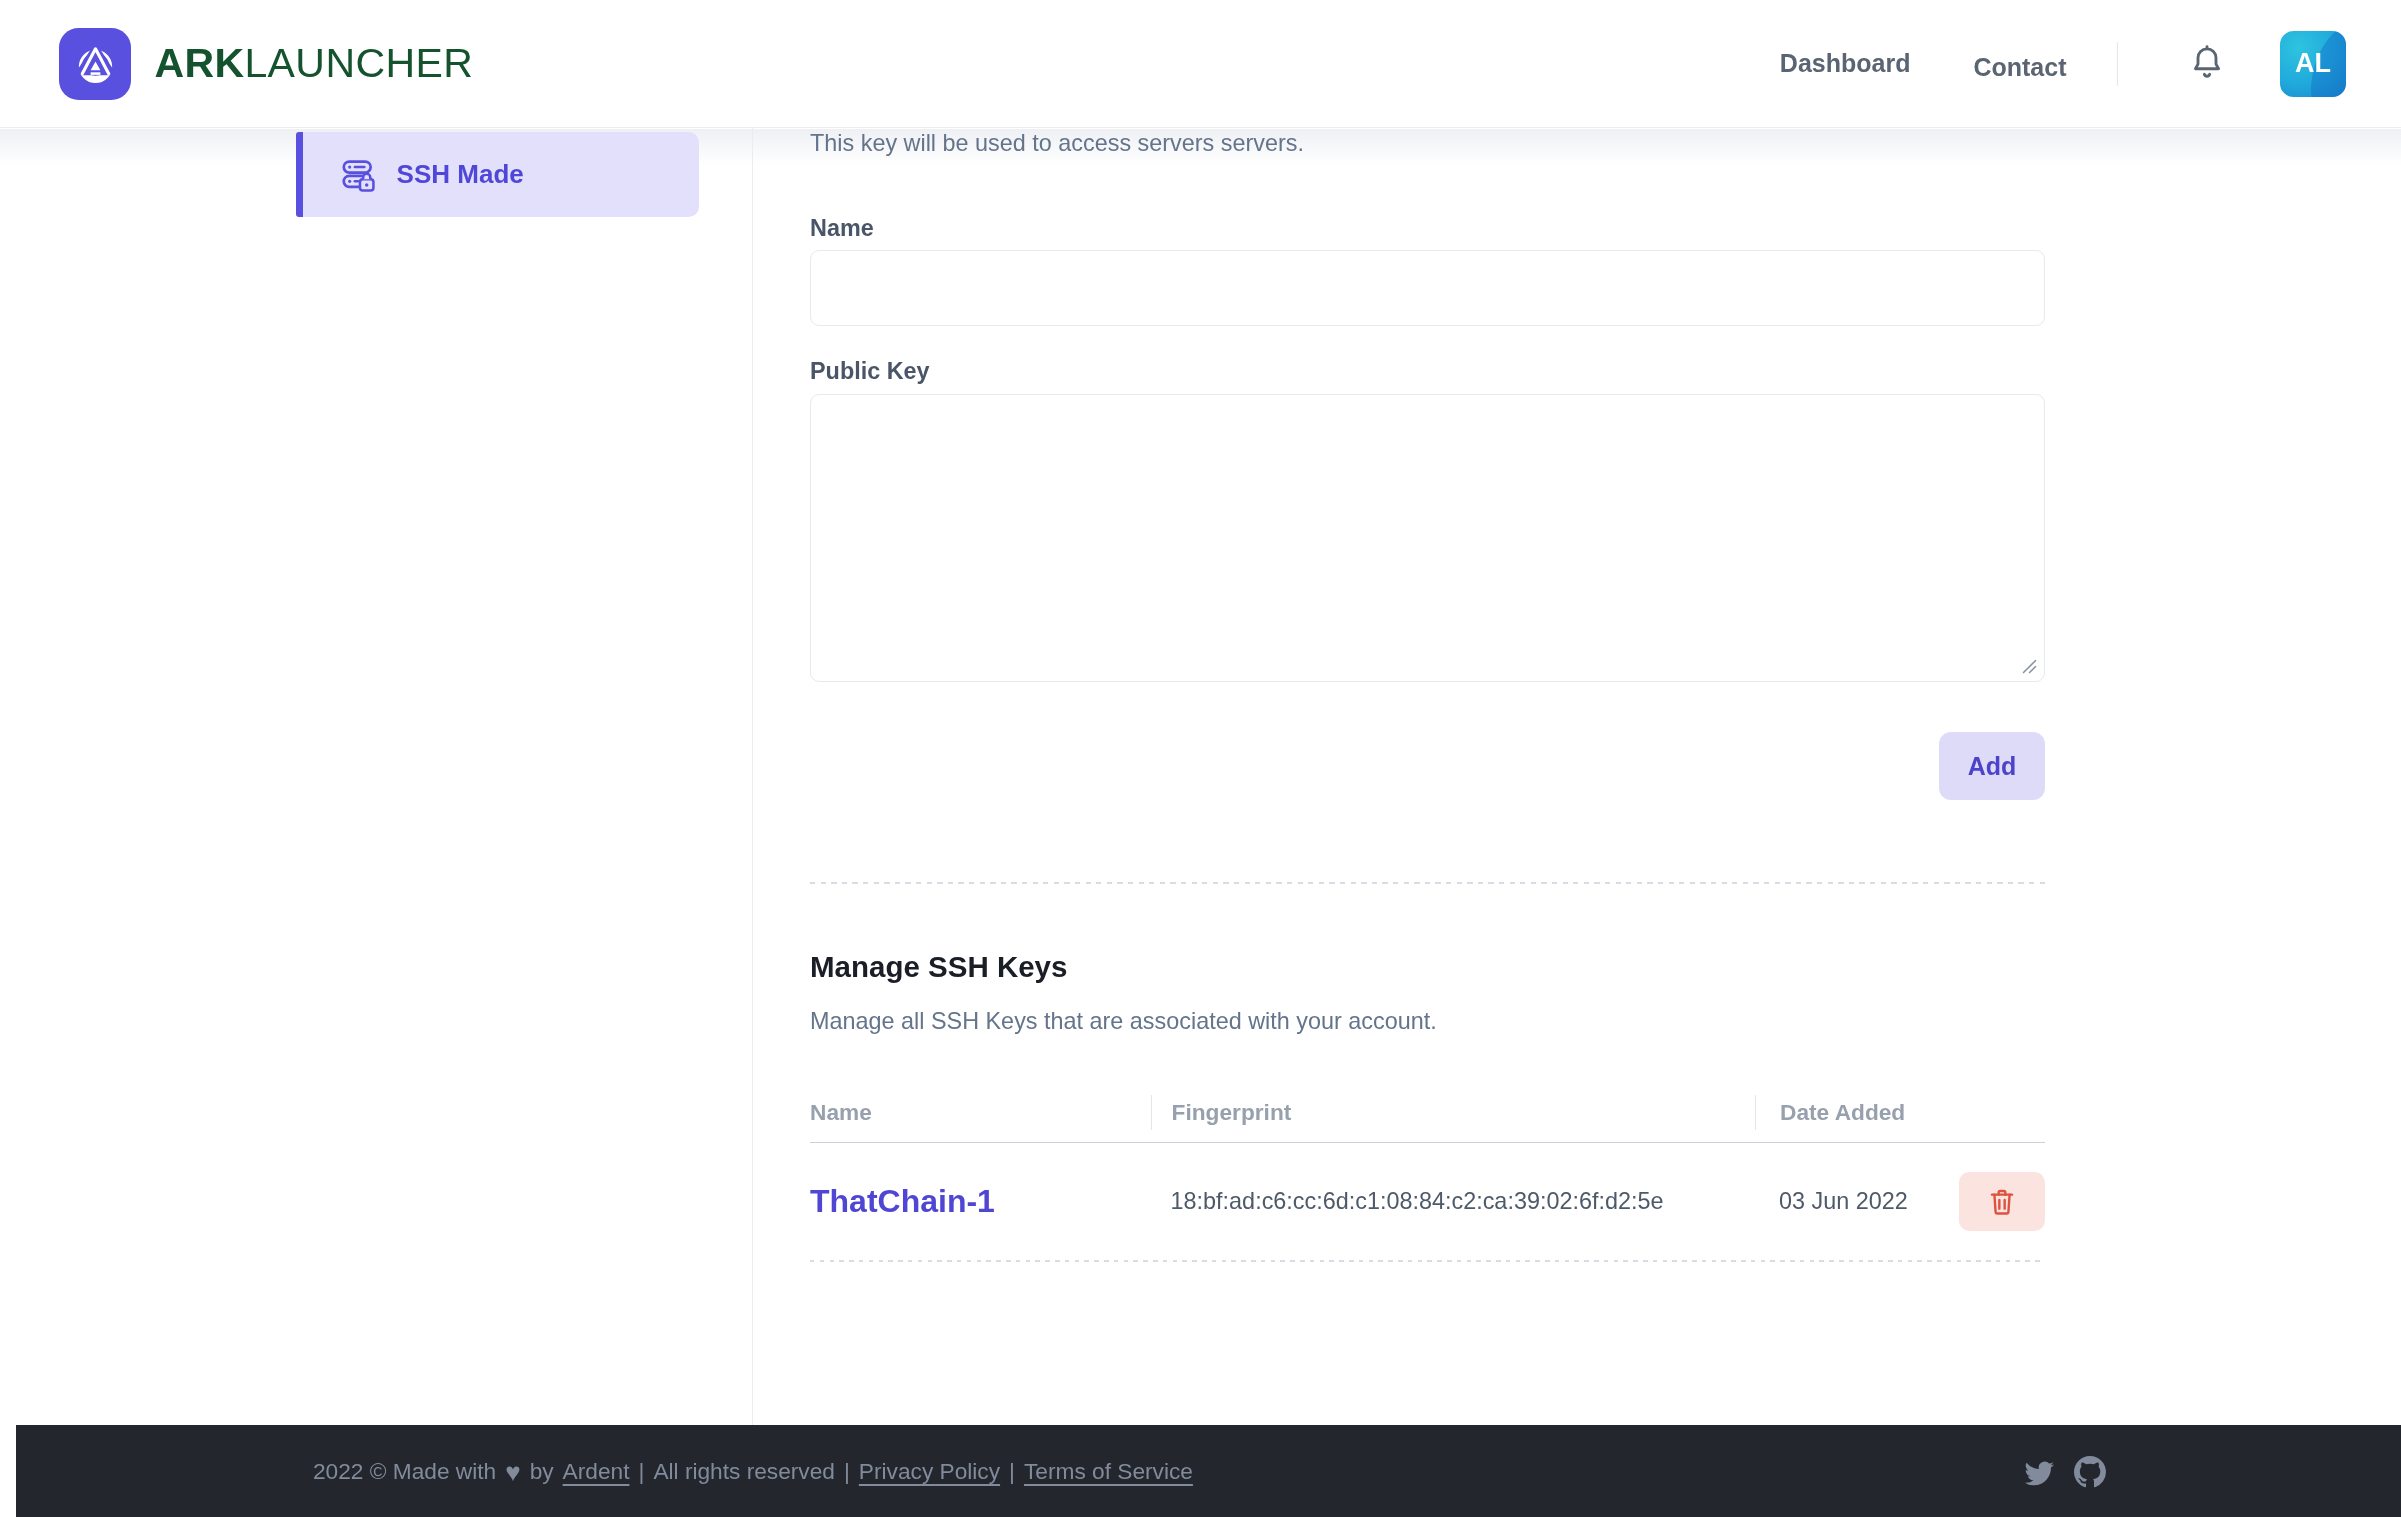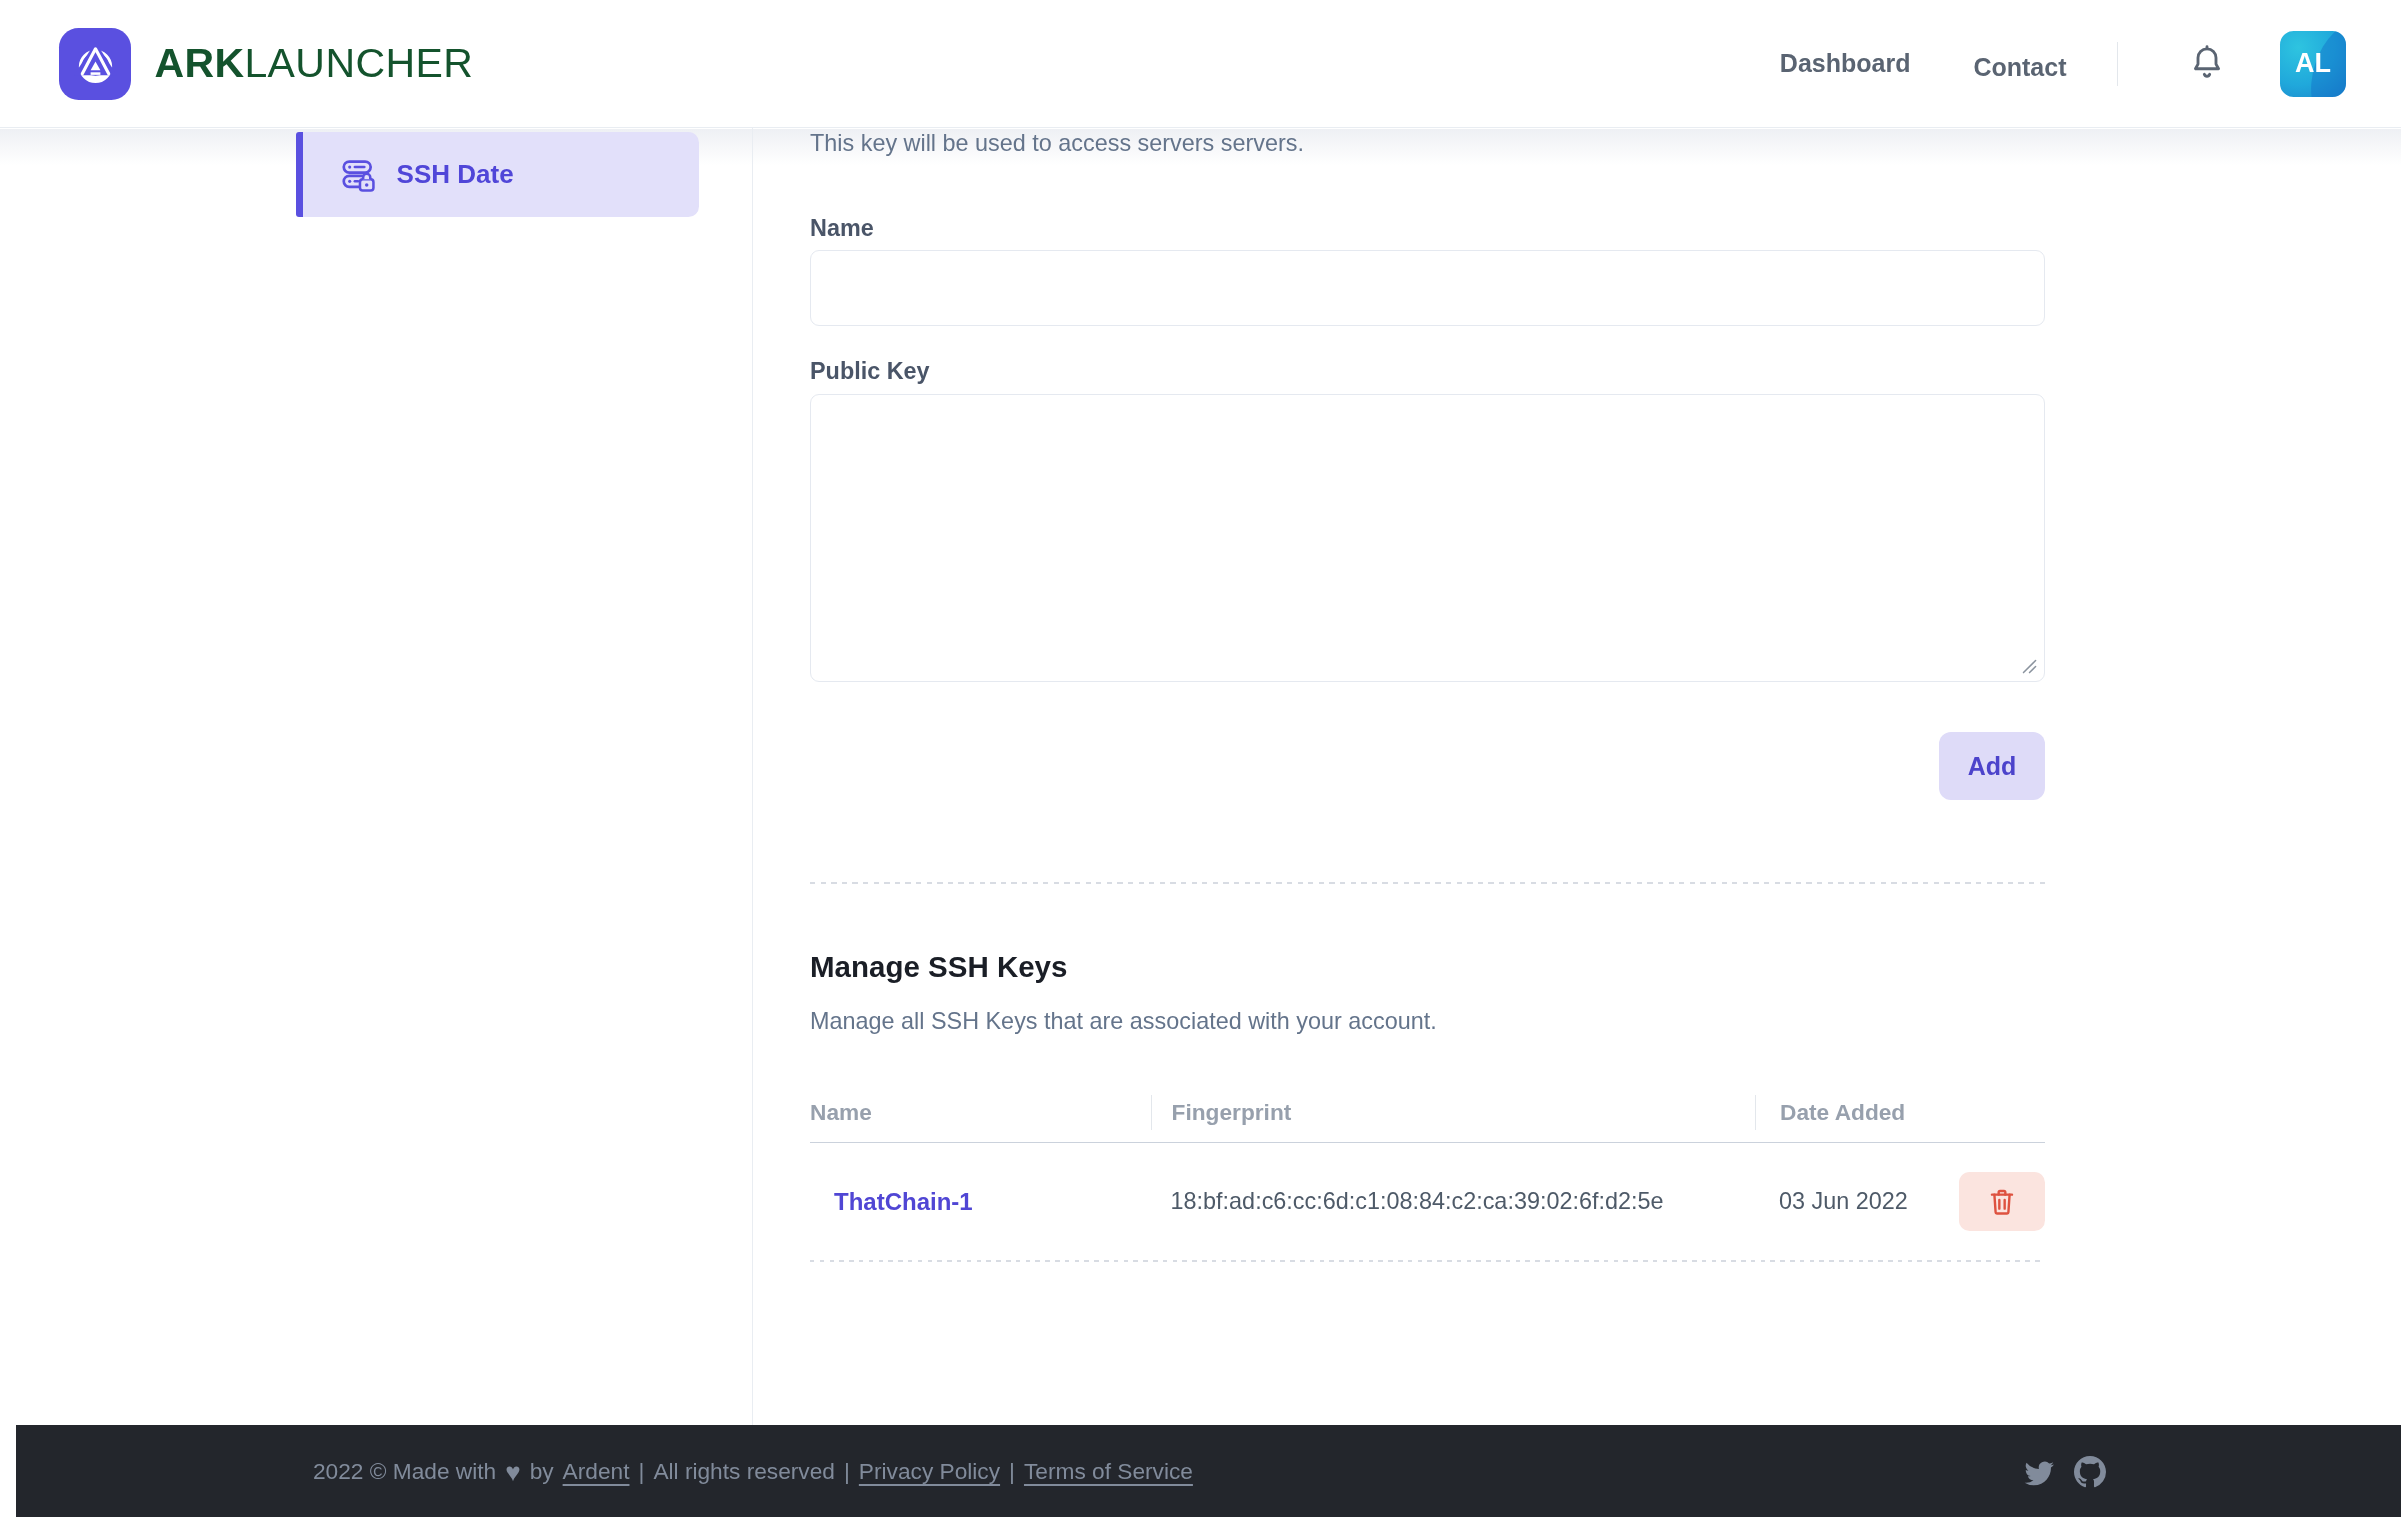--- a/index.html
+++ b/index.html
@@ -67,21 +67,21 @@
   
   .table { position: absolute; top: 967px; left: 0; width: 1235px; }
   .t-grid { display: grid; grid-template-columns: 341px 604px 1fr 117px; align-items: center; }
   .t-head { height: 48px; border-bottom: 1.5px solid #CBD2DC; align-items: start; }
   .th { font-size: 22.7px; font-weight: 700; color: #97A0AD; height: 35px; display: flex; align-items: center; }
   .th.b { border-left: 1.5px solid #E3E7EC; padding-left: 19.6px; }
   .th.d { padding-left: 24px; }
   .t-row { height: 117px; }
   .cell-fp { padding-left: 19.6px; }
   .cell-date { padding-left: 24px; }
-  .key-name { font-size: 24px; font-weight: 700; color: #5046D4; cursor: pointer; margin-left: 24px; }
+  .key-name { font-size: 32px; font-weight: 700; color: #5046D4; cursor: pointer; }
   .mono-ish { font-size: 23.4px; color: #4E5A68; }
   .cell-action { display: flex; justify-content: flex-end; }
   .row-divider { width: 100%; height: 1.5px;
             background: repeating-linear-gradient(90deg, #D8DCE3 0 4.5px, transparent 4.5px 9.8px); }
   .t-row.highlight { position: relative; height: 132px; }
   .t-row.highlight .hl-bg { position: absolute; left: -19.6px; right: -19.6px; top: 15px; bottom: 0;
             background: #F7F9FA; border-radius: 12px; }
   .t-row.highlight .t-grid { position: relative; margin-top: 15px; height: 117px; }
   .del-btn { width: 86px; height: 59px; border: none; border-radius: 10.6px; cursor: pointer;
             display: flex; align-items: center; justify-content: center; }
@@ -147,21 +147,21 @@
         <rect x="6" y="7" width="34" height="14" rx="7" stroke="#5A50E0" stroke-width="3.4"></rect>
         <circle cx="13.5" cy="14" r="2" fill="#5A50E0"></circle>
         <path d="M20 14h12" stroke="#5A50E0" stroke-width="3.2" stroke-linecap="round"></path>
         <rect x="6" y="25" width="34" height="14" rx="7" stroke="#5A50E0" stroke-width="3.4"></rect>
         <circle cx="13.5" cy="32" r="2" fill="#5A50E0"></circle>
         <path d="M20 32h4" stroke="#5A50E0" stroke-width="3.2" stroke-linecap="round"></path>
         <rect x="26.5" y="29.5" width="17" height="14" rx="3.5" fill="#E2E0FA" stroke="#5A50E0" stroke-width="3.2"></rect>
         <path d="M30.5 29.5v-2.6a4.5 4.5 0 0 1 9 0v2.6" fill="#E2E0FA" stroke="#5A50E0" stroke-width="3.2"></path>
         <circle cx="35" cy="36.5" r="2.2" fill="#5A50E0"></circle>
       </svg>
-      <span class="side-item-label">SSH Date</span>
+      <span class="side-item-label">SSH Made</span>
     </div>
   </nav>
 
   <main class="content">
 
     <p class="intro">This key will be used to access servers servers.</p>
 
     <label class="field-label lbl-name">Name</label>
     <input class="text-input" type="text" value="" style="">
 

